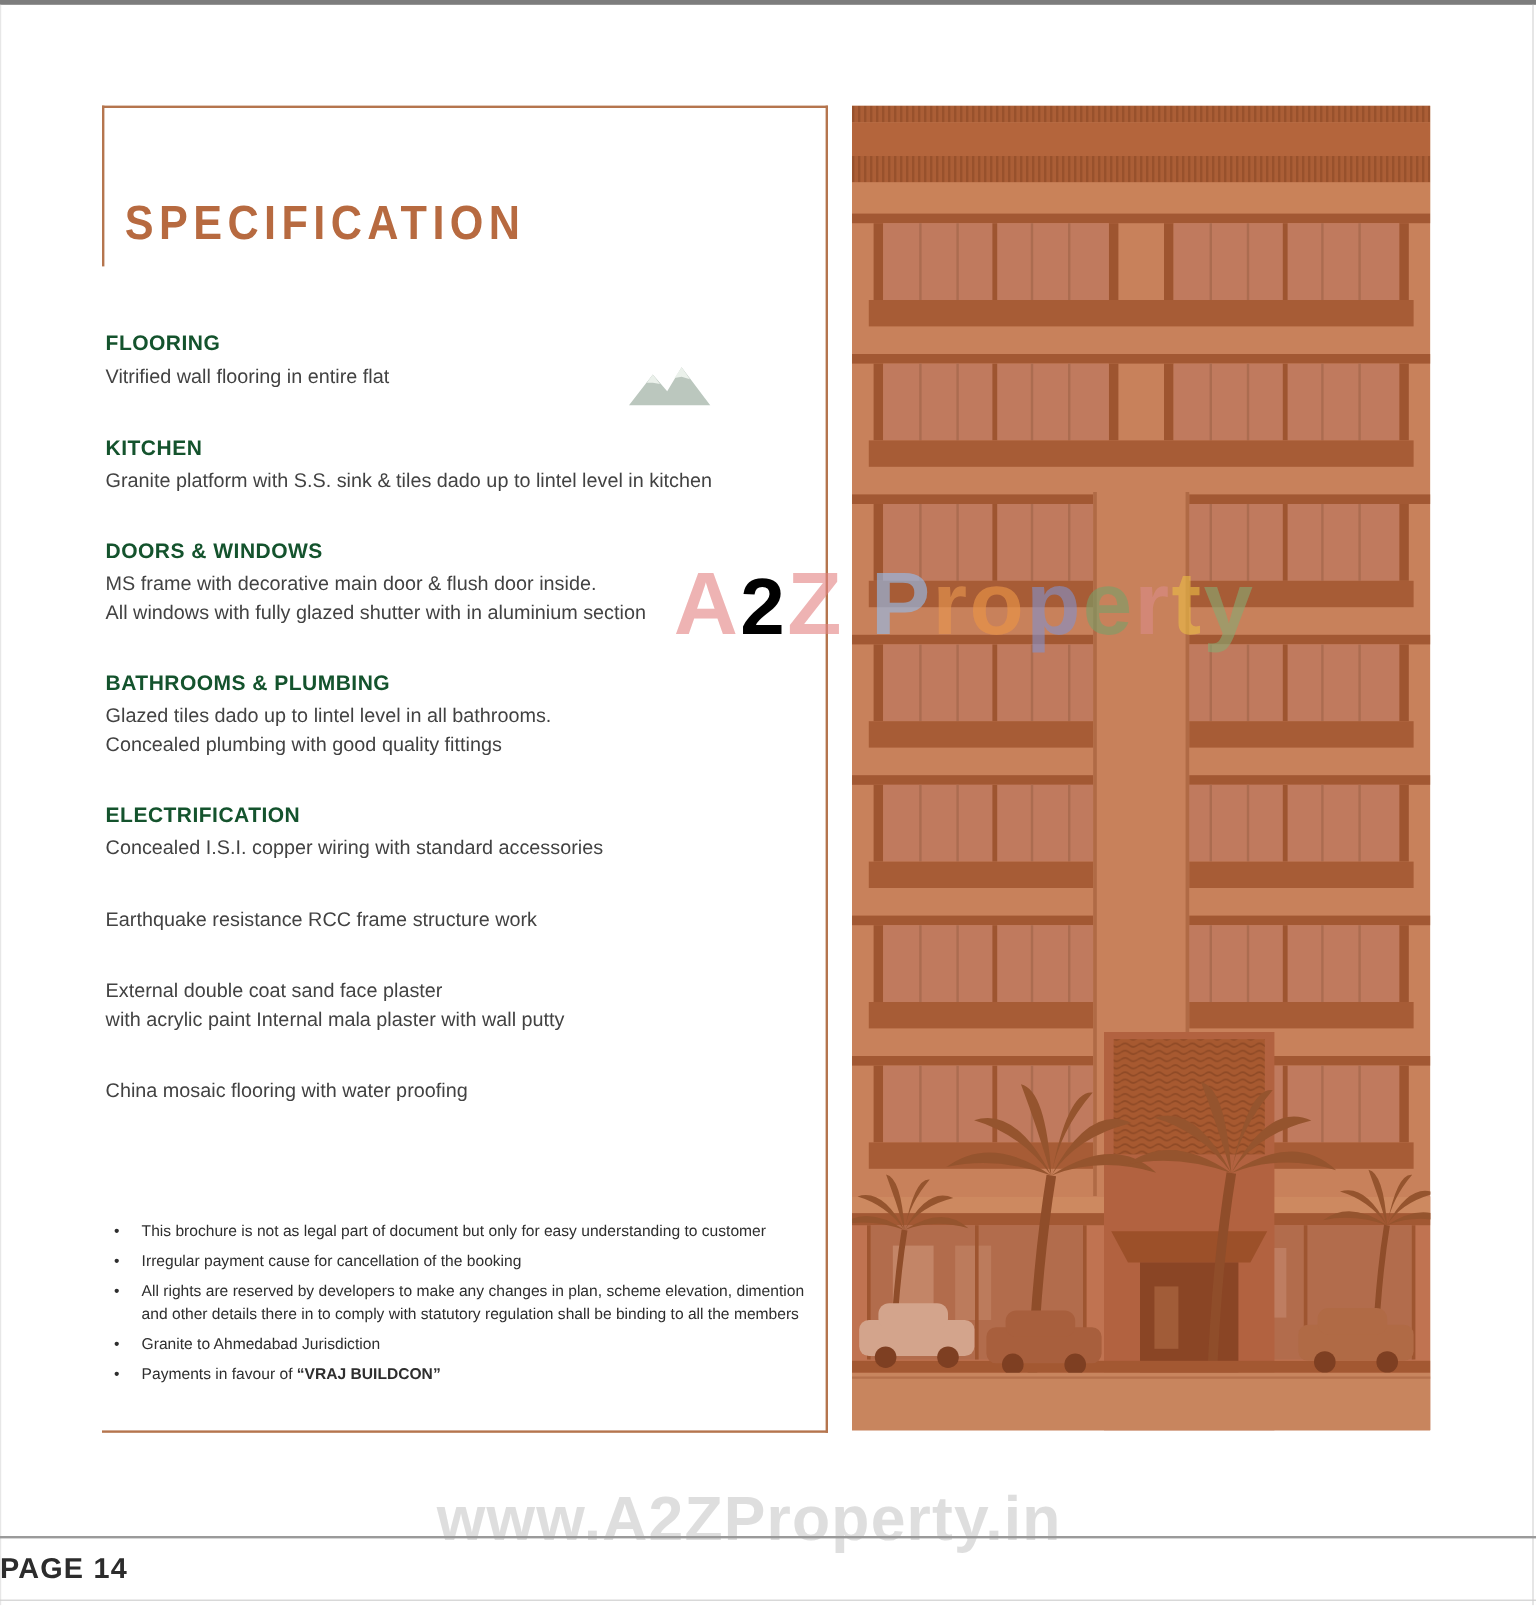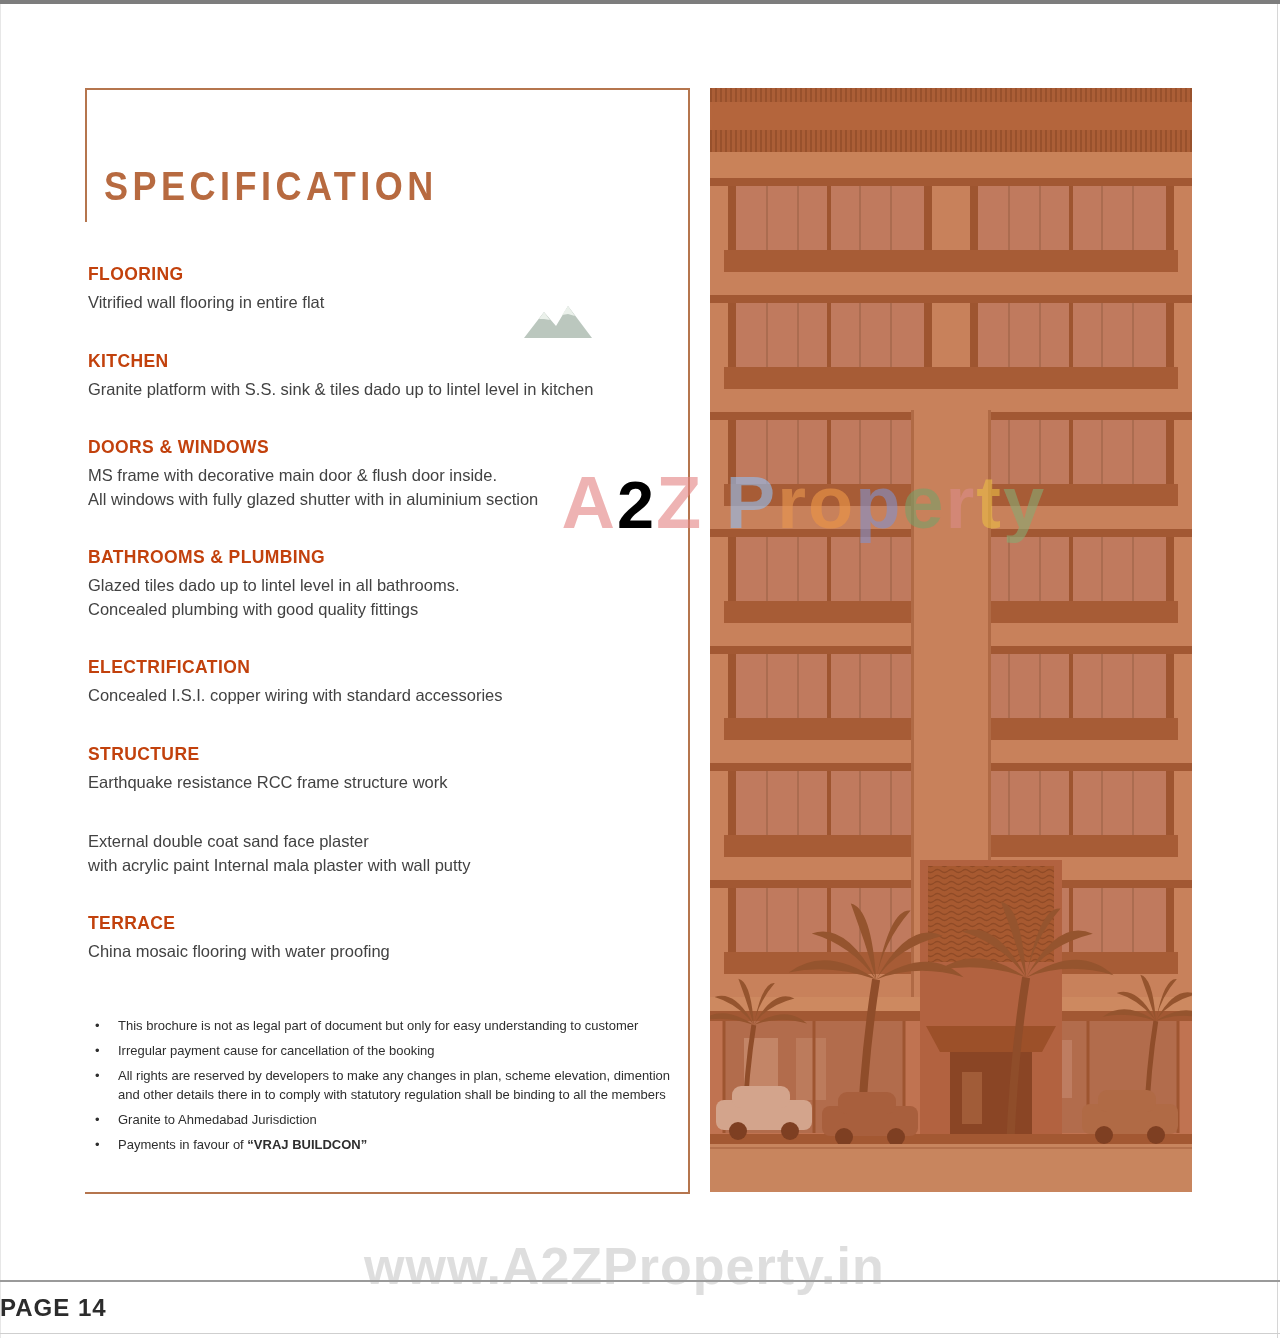--- a/index.html
+++ b/index.html
@@ -12,21 +12,21 @@
   
   .spec-frame{position:absolute;left:85px;top:88px;width:603px;height:1102px;
               border-top:2px solid #b5754e;border-right:2px solid #b5754e;border-bottom:2px solid #b5754e;}
   .frame-left-seg{position:absolute;left:85px;top:88px;width:2px;height:134px;background:#b5754e;}
 
   .title{position:absolute;left:104px;top:164px;margin:0;font-size:40px;font-weight:bold;
          letter-spacing:5px;color:#b76a40;transform:scaleX(0.9);transform-origin:left center;white-space:nowrap;}
 
   .sections{position:absolute;left:88px;top:260px;width:600px;}
   .spec-section{margin:0 0 36px 0;}
-  .spec-heading{margin:4px 0 6px 0;font-size:17.5px;font-weight:bold;color:#c2410c;letter-spacing:0.4px;}
+  .spec-heading{margin:16px 0 6px 0;font-size:17.5px;font-weight:bold;color:#14532d;letter-spacing:0.4px;}
   .spec-line{margin:0;font-size:16.5px;color:#424242;line-height:23.5px;}
 
   .notes{position:absolute;left:95px;top:1016px;width:600px;}
   .note{display:flex;margin:0 0 6px 0;font-size:13px;color:#2e2e2e;line-height:19px;}
   .note .dot{width:10px;flex:0 0 10px;margin-right:13px;color:#2e2e2e;}
   .note b{font-weight:bold;}
 
   
   .building{position:absolute;left:710px;top:88px;width:482px;height:1104px;}
 
@@ -72,29 +72,27 @@
     <section class="spec-section">
       <h3 class="spec-heading">BATHROOMS &amp; PLUMBING</h3>
       <p class="spec-line">Glazed tiles dado up to lintel level in all bathrooms.</p>
       <p class="spec-line">Concealed plumbing with good quality fittings</p>
     </section>
     <section class="spec-section">
       <h3 class="spec-heading">ELECTRIFICATION</h3>
       <p class="spec-line">Concealed I.S.I. copper wiring  with standard accessories</p>
     </section>
     <section class="spec-section">
-      <h3 class="spec-heading">STRUCTURE</h3>
       <p class="spec-line">Earthquake resistance RCC frame structure work</p>
     </section>
     <section class="spec-section">
       <p class="spec-line">External double coat sand face plaster</p>
       <p class="spec-line">with acrylic paint Internal mala plaster with wall putty</p>
     </section>
     <section class="spec-section">
-      <h3 class="spec-heading">TERRACE</h3>
       <p class="spec-line">China mosaic flooring with water proofing</p>
     </section>
   </div>
 
   <div class="notes">
     <div class="note">
       <span class="dot">•</span>
       <span>This brochure is not as legal part of document but only for easy understanding  to customer</span>
     </div>
     <div class="note">

